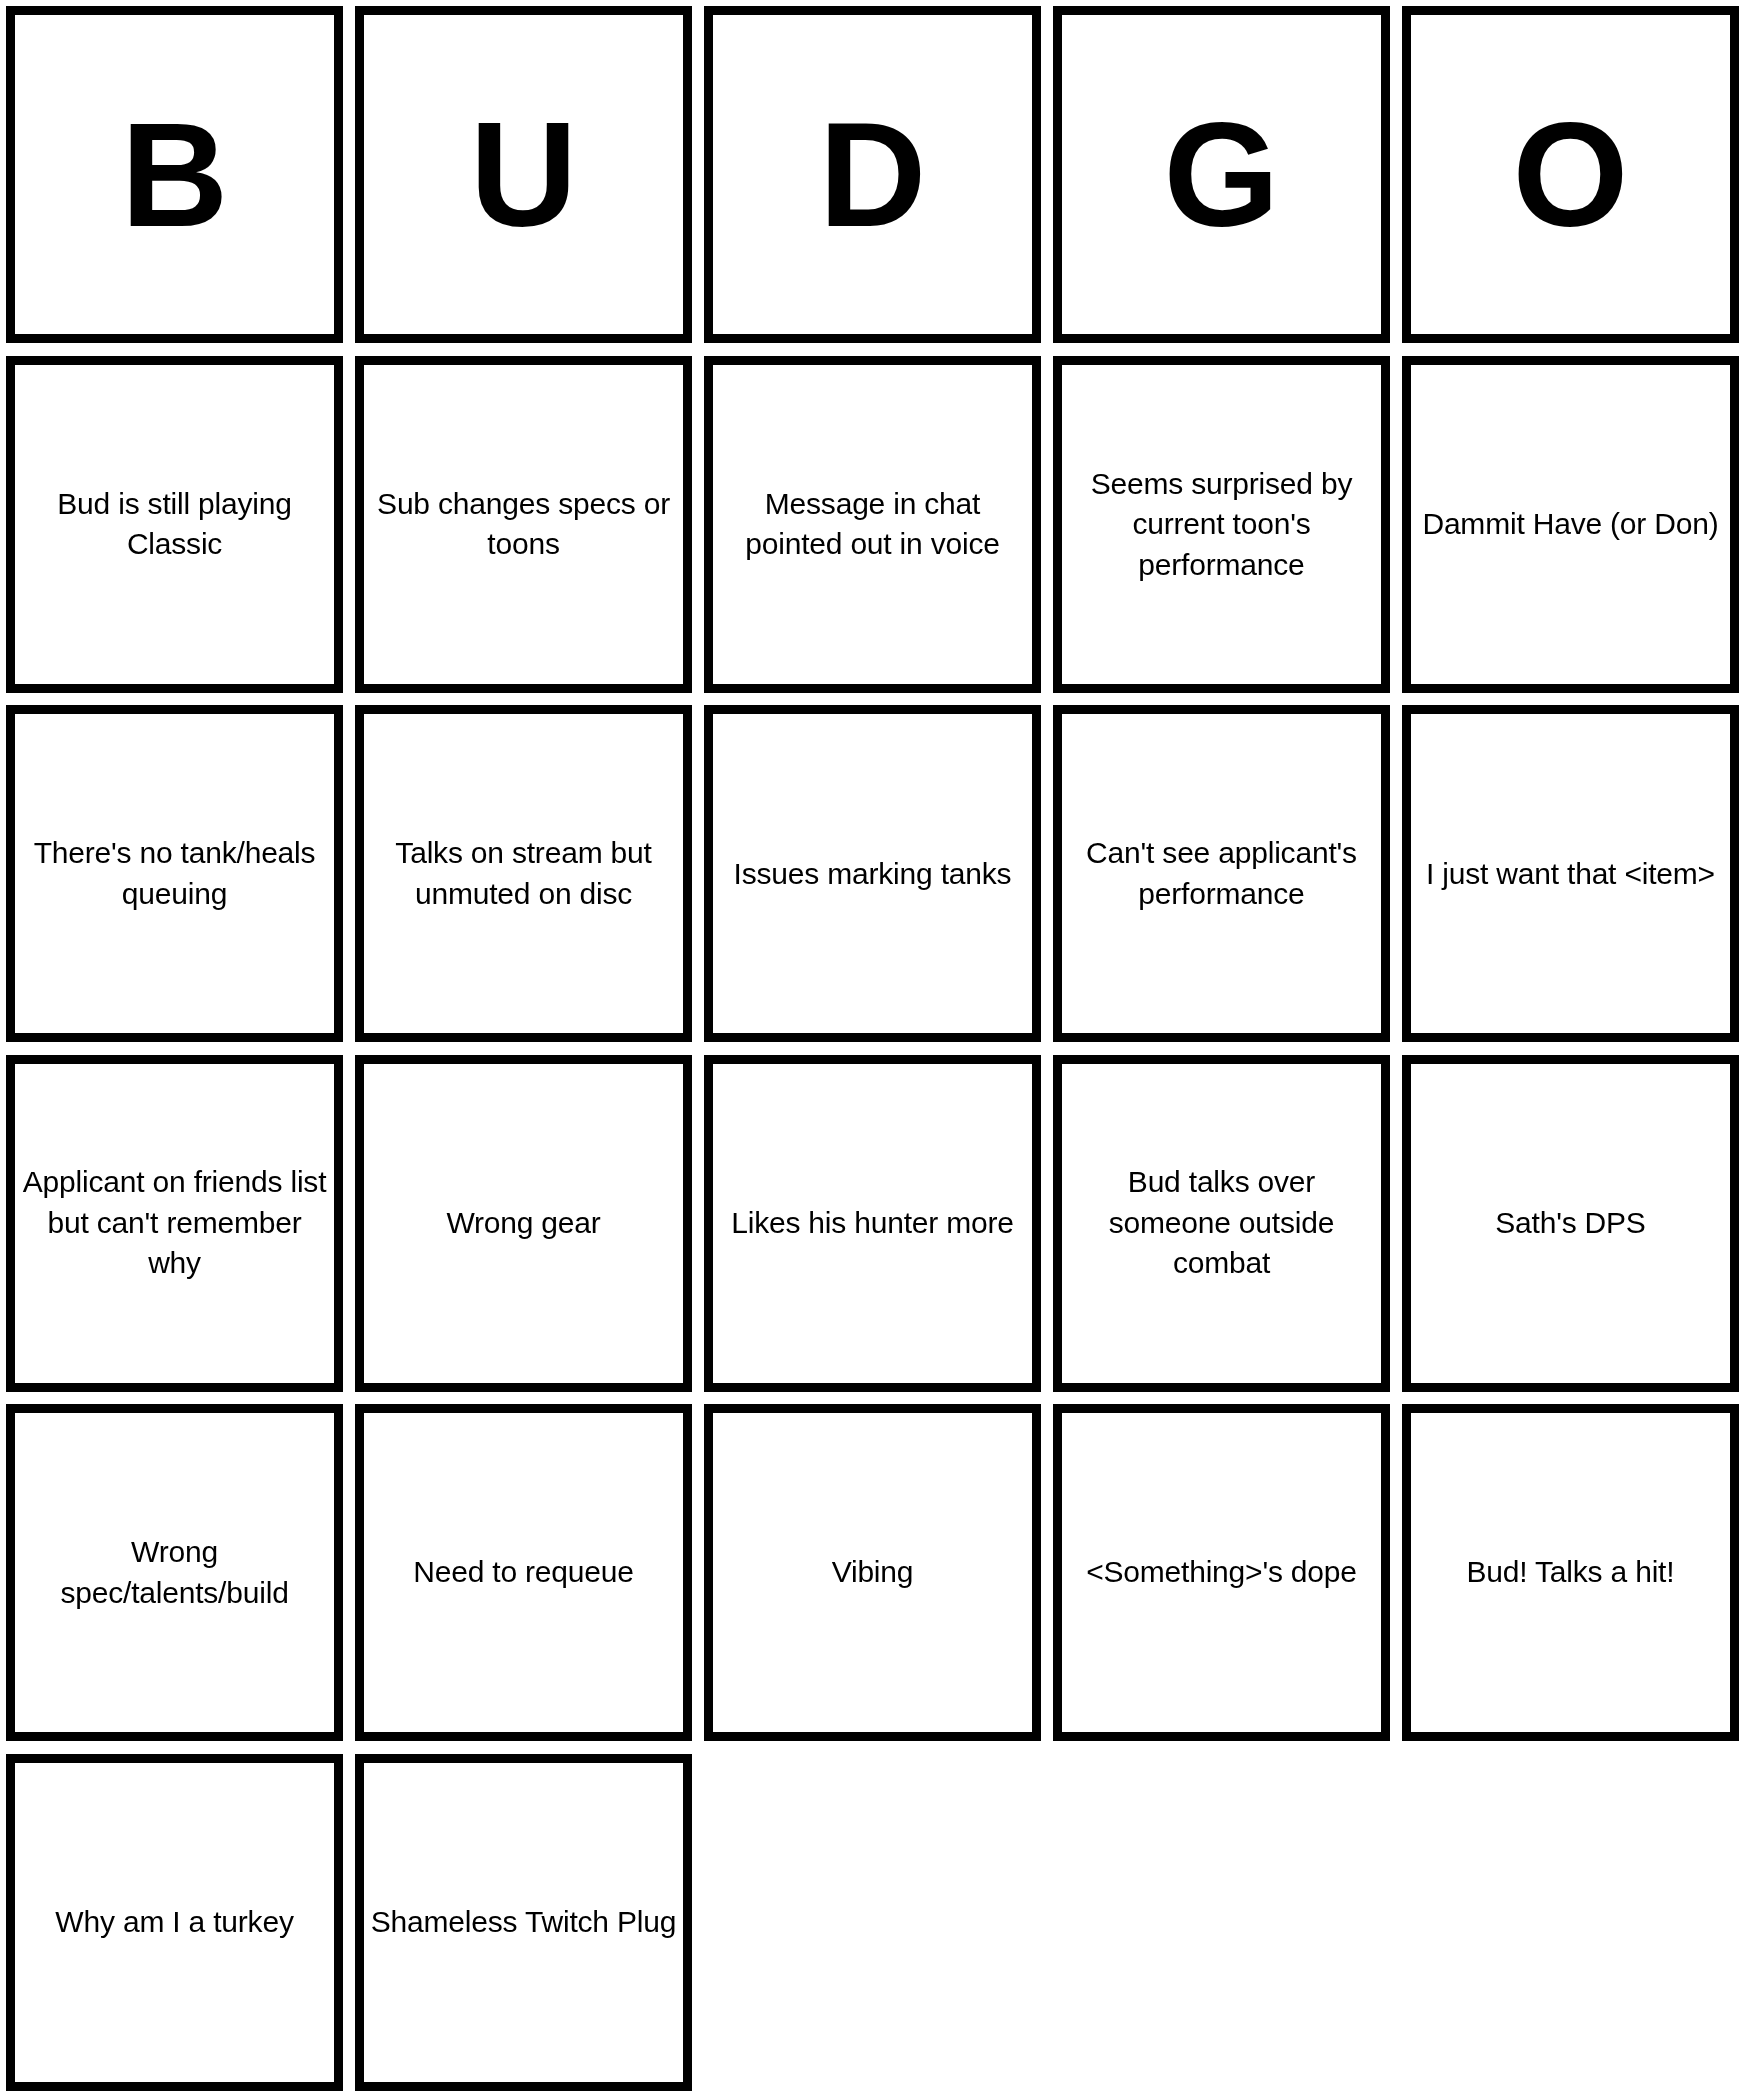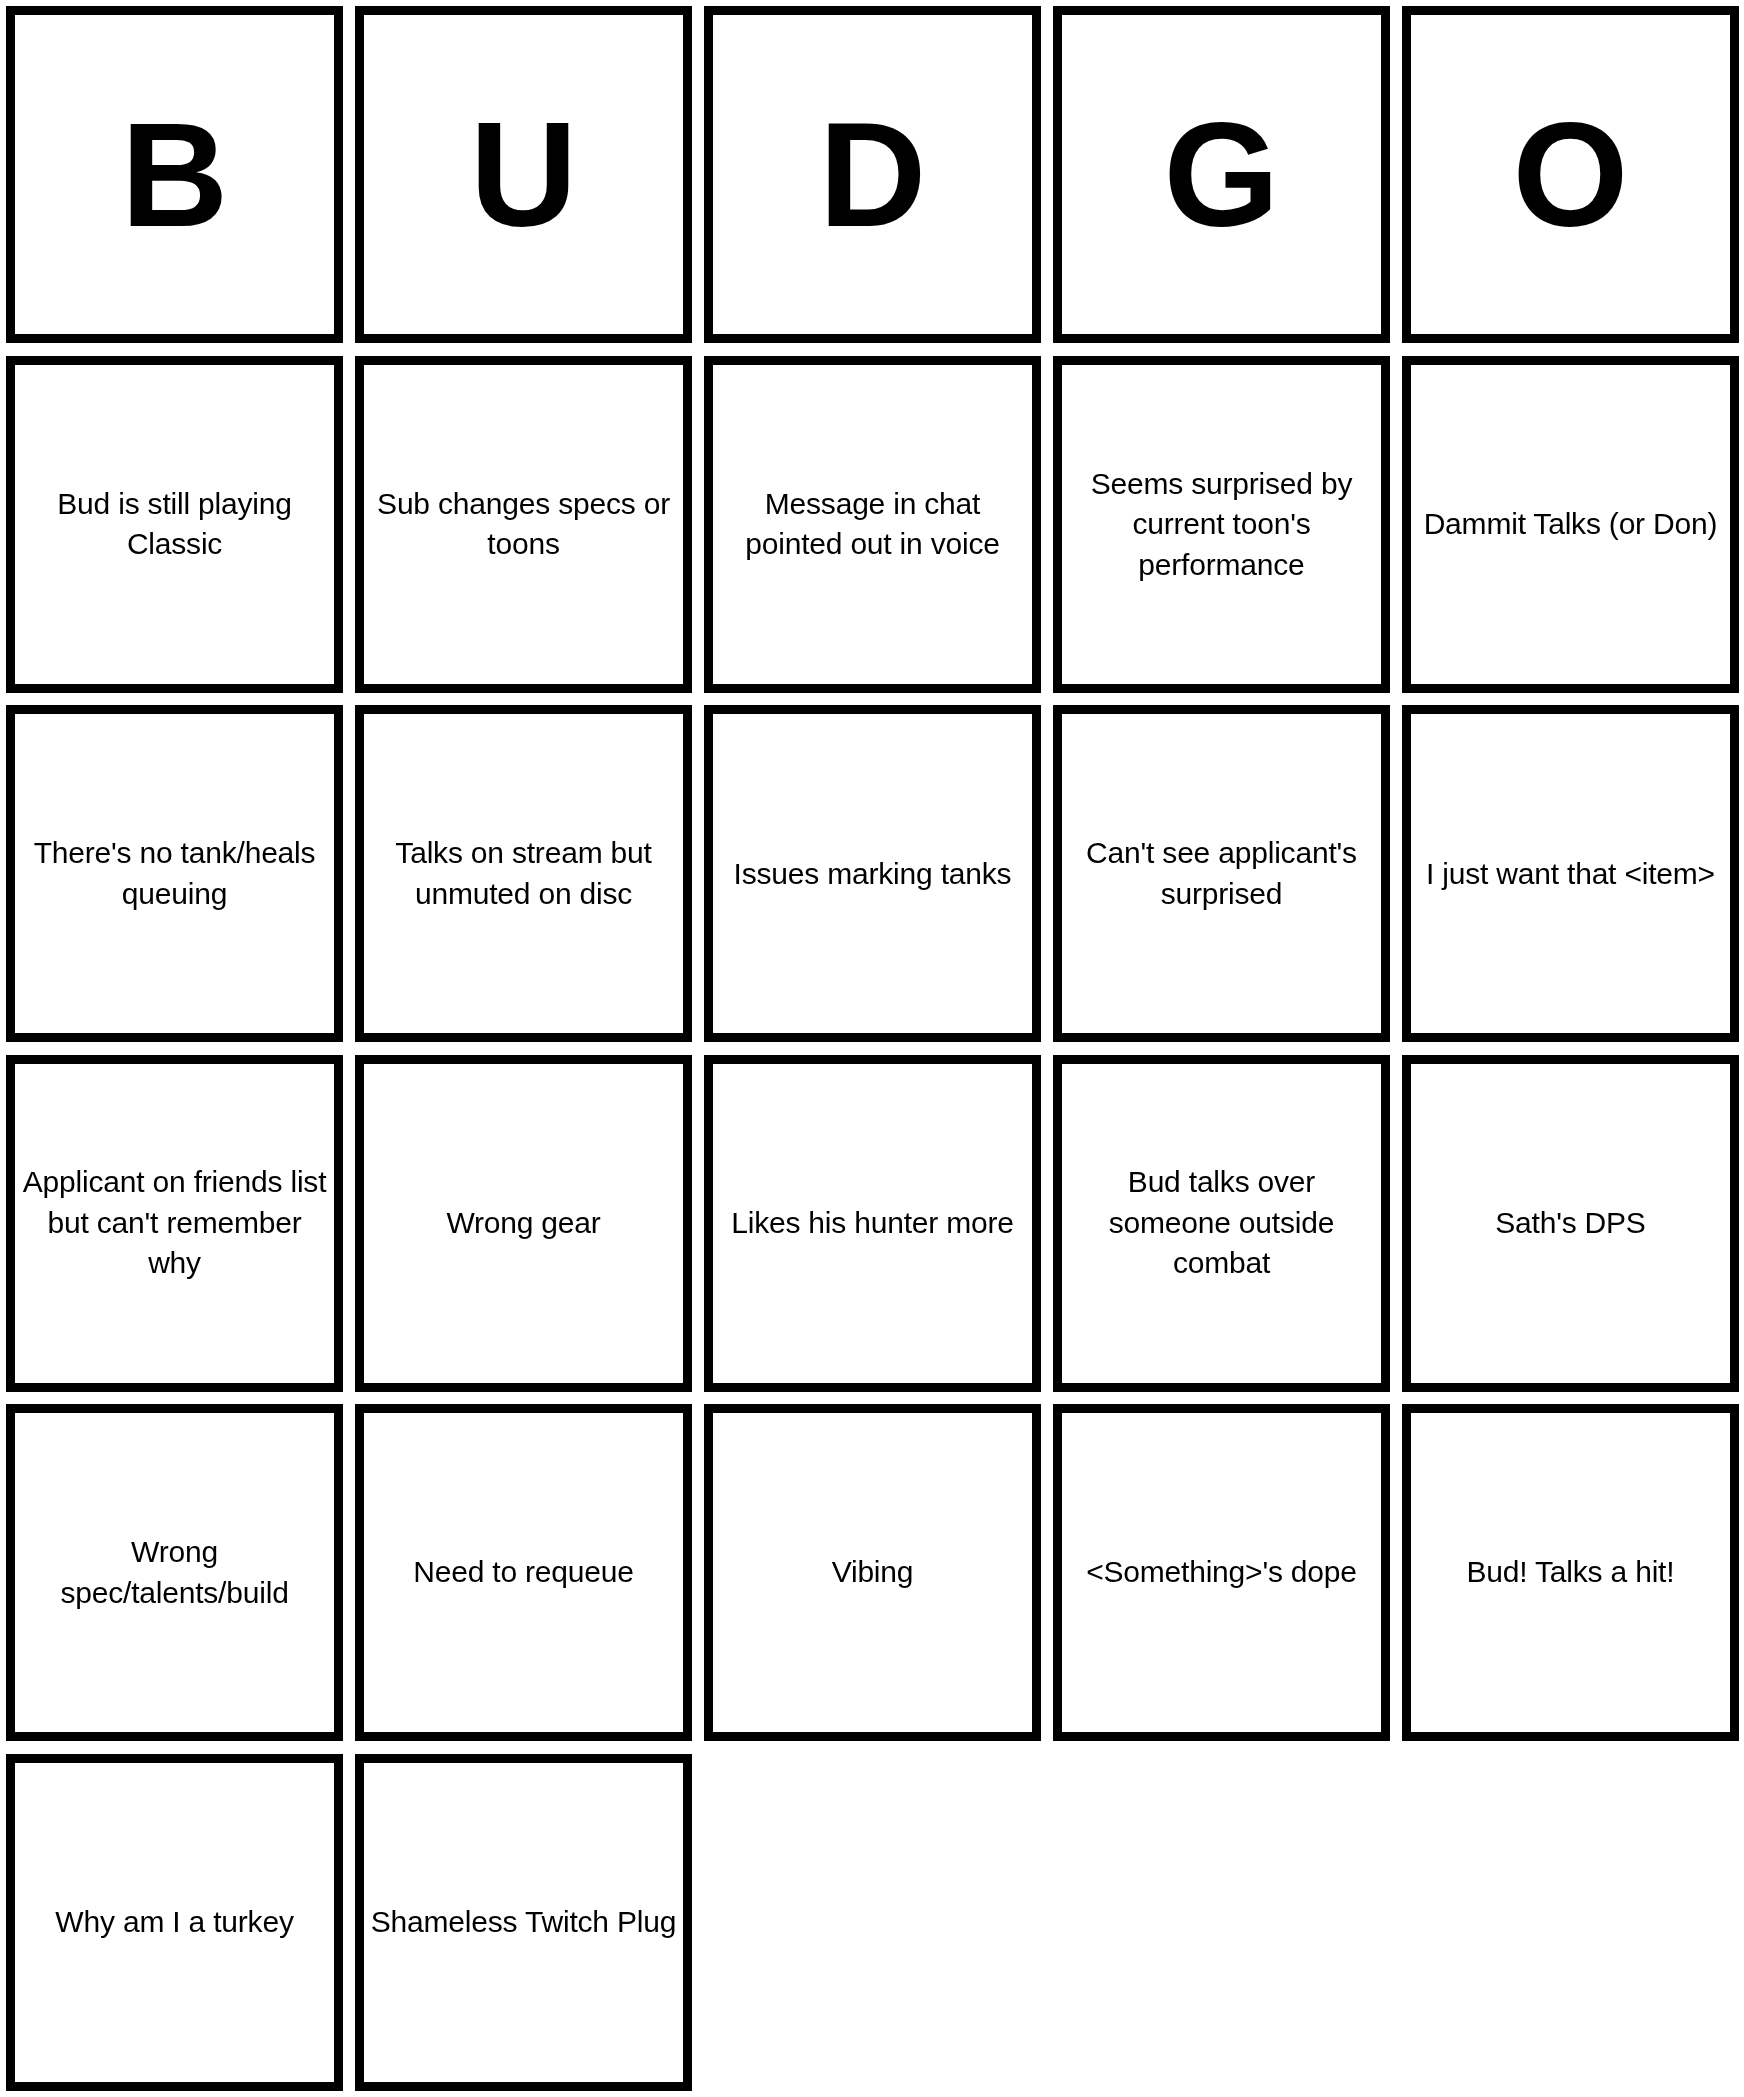--- a/index.html
+++ b/index.html
@@ -71,33 +71,33 @@
       <span class="cell-text">Sub changes specs or toons</span>
     </div>
   <div class="cell">
       <span class="cell-text">Message in chat pointed out in voice</span>
     </div>
   <div class="cell">
       <span class="cell-text">Seems surprised by current toon's performance</span>
     </div>
 
   <div class="cell">
-      <span class="cell-text">Dammit Talks (or Don)</span>
+      <span class="cell-text">Dammit Have (or Don)</span>
     </div>
   <div class="cell">
       <span class="cell-text">There's no tank/heals queuing</span>
     </div>
   <div class="cell">
       <span class="cell-text">Talks on stream but unmuted on disc</span>
     </div>
   <div class="cell">
       <span class="cell-text">Issues marking tanks</span>
     </div>
   <div class="cell">
-      <span class="cell-text">Can't see applicant's surprised</span>
+      <span class="cell-text">Can't see applicant's performance</span>
     </div>
 
   <div class="cell">
       <span class="cell-text">I just want that &lt;item&gt;</span>
     </div>
   <div class="cell">
       <span class="cell-text">Applicant on friends list but can't remember why</span>
     </div>
   <div class="cell">
       <span class="cell-text">Wrong gear</span>

